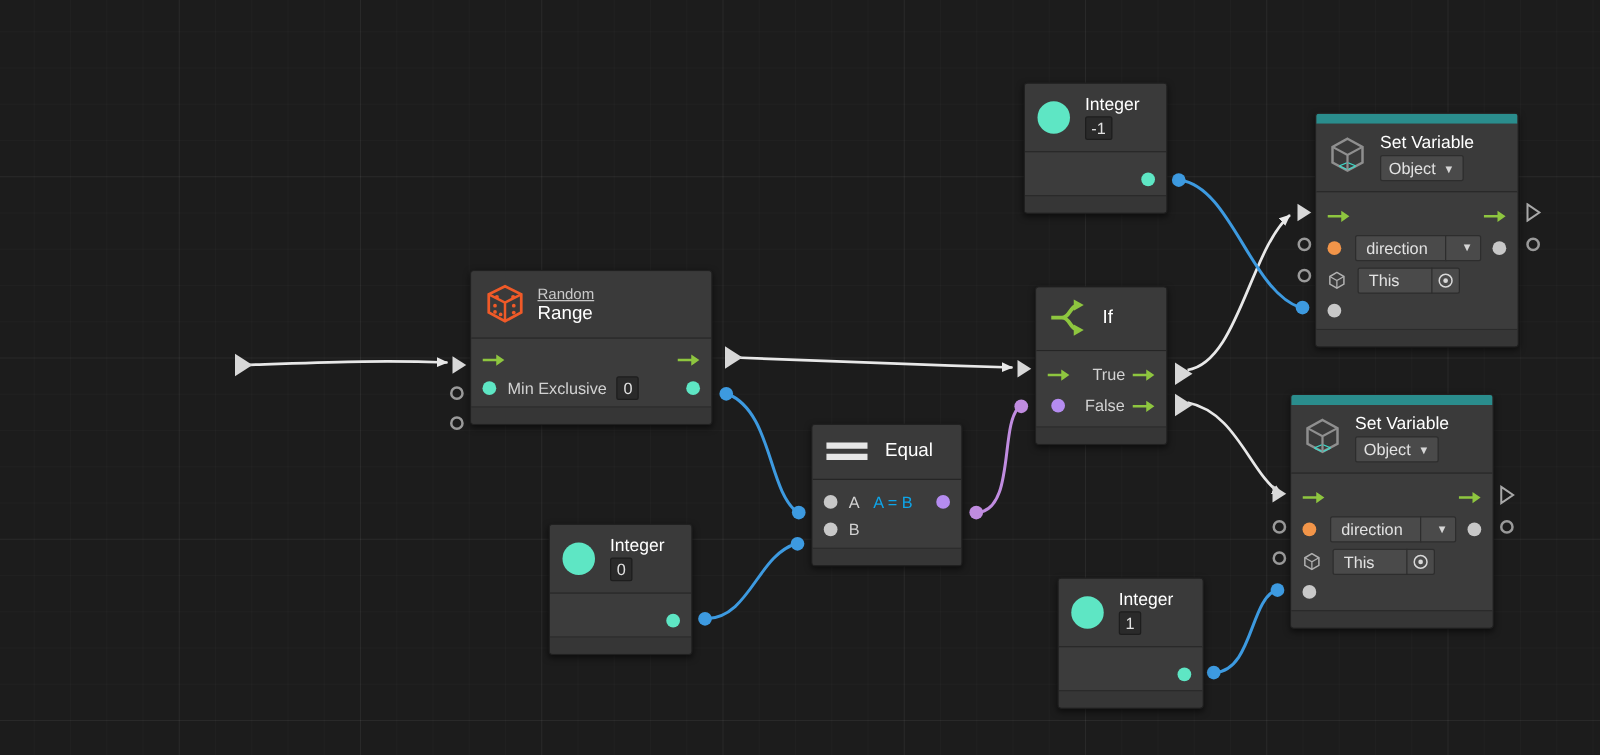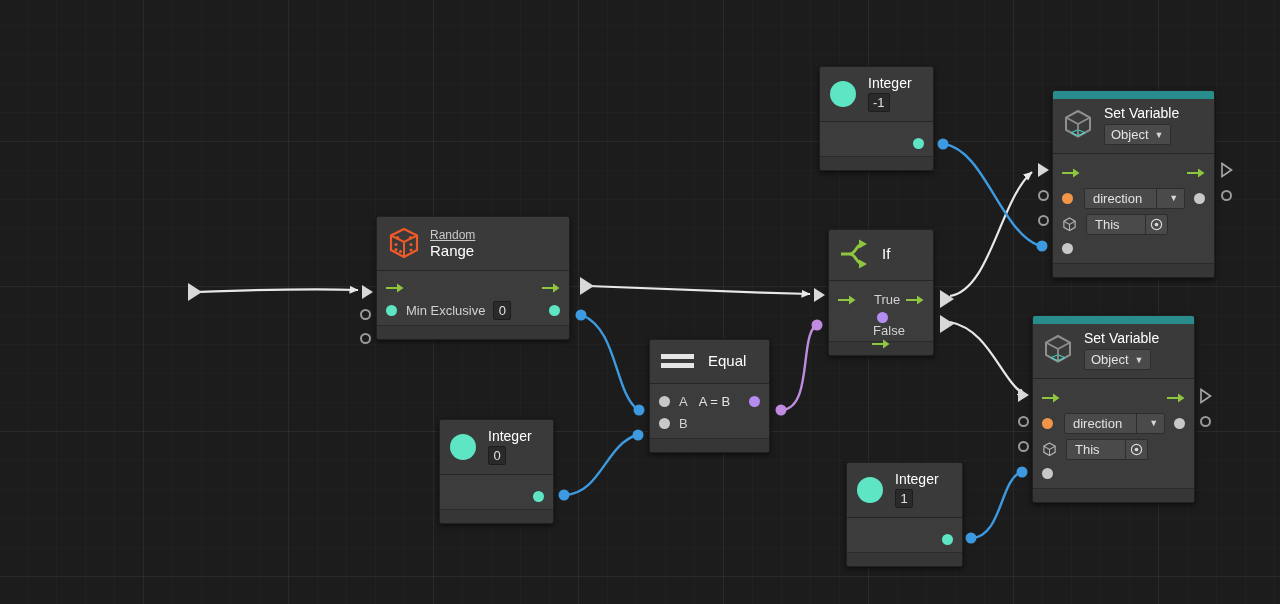--- a/index.html
+++ b/index.html
@@ -195,21 +195,21 @@
       <svg class="icon" width="34" height="20" viewBox="0 0 34 20">
         <rect x="0" y="3" width="33" height="5" fill="#e6e6e6"></rect>
         <rect x="0" y="12" width="33" height="5" fill="#e6e6e6"></rect>
       </svg>
       <div class="ntitle" style="font-size:15px;">Equal</div>
     </div>
     <div class="nbody">
       <div class="row">
         <div class="dot gray"></div>
         <div class="rlabel" style="margin-left:9px;">A</div>
-        <div class="rlabel" style="margin-left:11px; color:#e5e5e5;">A = B</div>
+        <div class="rlabel" style="margin-left:11px; color:#0ea5e9;">A = B</div>
         <div class="spacer"></div>
         <div class="dot purple"></div>
       </div>
       <div class="row">
         <div class="dot gray"></div>
         <div class="rlabel" style="margin-left:9px;">B</div>
       </div>
     </div>
     <div class="nfoot"></div>
   </div>
@@ -234,21 +234,21 @@
       <div class="row" style="height:25px;text-align:center;">
         <svg class="arrow-g" viewBox="0 0 18 12">
           <path d="M0,5 L11,5 L11,1.5 L17.5,6 L11,10.5 L11,7 L0,7 Z" fill="#8ec63f"></path>
         </svg>
         <div class="rlabel" style="margin-left:18px;">True</div>
         <div class="spacer"></div>
         <svg class="arrow-g" viewBox="0 0 18 12">
           <path d="M0,5 L11,5 L11,1.5 L17.5,6 L11,10.5 L11,7 L0,7 Z" fill="#8ec63f"></path>
         </svg>
       </div>
-      <div class="row" style="height:25px;flex-direction:column;">
+      <div class="row" style="height:25px;">
         <div class="dot purple" style="margin-left:3px;"></div>
         <div class="rlabel" style="margin-left:16px;">False</div>
         <div class="spacer"></div>
         <svg class="arrow-g" viewBox="0 0 18 12">
           <path d="M0,5 L11,5 L11,1.5 L17.5,6 L11,10.5 L11,7 L0,7 Z" fill="#8ec63f"></path>
         </svg>
       </div>
     </div>
     <div class="nfoot"></div>
   </div>

